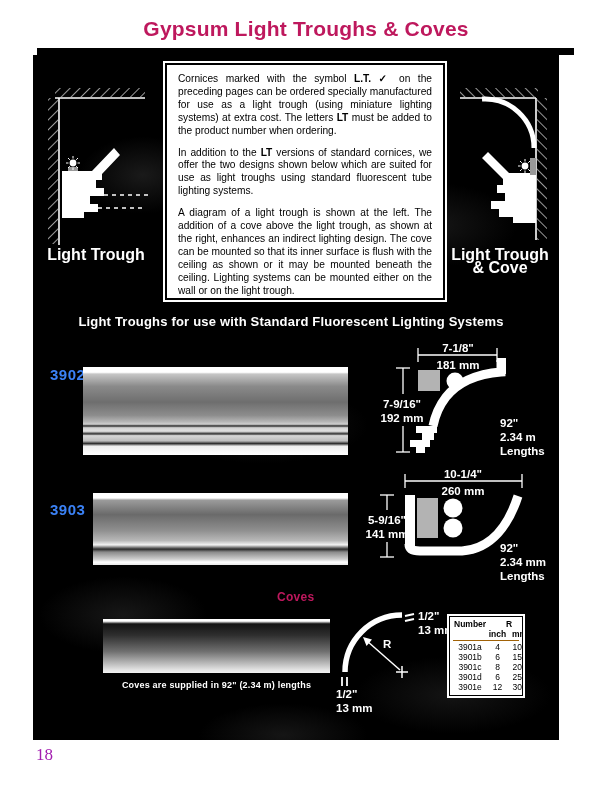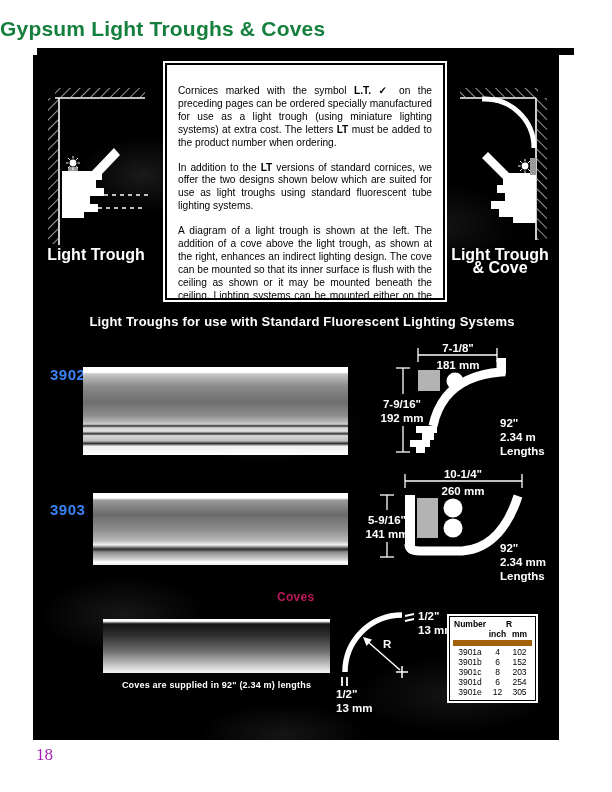--- a/index.html
+++ b/index.html
@@ -2,47 +2,47 @@
 <html><head>
 <meta charset="utf-8">
 <style>
   html,body{margin:0;padding:0;background:#888;}
   .page{
     position:relative;width:612px;height:792px;background:#fff;margin:0 auto;
     font-family:"Liberation Sans",sans-serif;overflow:hidden;
   }
   .abs{position:absolute;}
   .page-title{
-    left:0;top:17px;width:612px;text-align:left;
-    font-size:21px;font-weight:bold;color:#15803d;letter-spacing:.2px;
+    left:0;top:17px;width:612px;text-align:center;
+    font-size:21px;font-weight:bold;color:#be185d;letter-spacing:.2px;
   }
   .title-rule{left:37px;top:48px;width:537px;height:7px;background:#000;}
   .content{
     left:33px;top:55px;width:526px;height:685px;
     background:
       radial-gradient(ellipse 90px 55px at 110px 120px,#1a1a1a 0%,rgba(0,0,0,0) 70%),
       radial-gradient(ellipse 120px 60px at 400px 170px,#161616 0%,rgba(0,0,0,0) 70%),
       radial-gradient(ellipse 150px 55px at 230px 370px,#151515 0%,rgba(0,0,0,0) 70%),
       radial-gradient(ellipse 120px 55px at 90px 560px,#171717 0%,rgba(0,0,0,0) 70%),
       radial-gradient(ellipse 140px 55px at 420px 640px,#141414 0%,rgba(0,0,0,0) 70%),
       radial-gradient(ellipse 120px 45px at 250px 680px,#151515 0%,rgba(0,0,0,0) 70%),
       #000;
   }
   .intro-box{
     left:165px;top:63px;width:280px;height:237px;box-sizing:border-box;
     background:#fff;border:2px solid #000;outline:2px solid #fff;
     padding:8px 11px;color:#000;
   }
-  .intro-box p{margin:12px 0 9px 0;font-size:10.2px;line-height:12.9px;text-align:justify;}
+  .intro-box p{margin:0 0 9px 0;font-size:10.2px;line-height:12.9px;text-align:justify;}
   .intro-box b{font-weight:bold;}
   .diagram-caption{
     text-align:center;color:#fff;font-weight:bold;font-size:16px;line-height:13px;
   }
   .section-header{
-    left:39px;top:314px;width:526px;text-align:center;color:#fff;
+    left:28px;top:314px;width:526px;text-align:center;color:#fff;
     font-weight:bold;font-size:13px;letter-spacing:.2px;
   }
   .product-label{color:#3b82f6;font-weight:bold;font-size:15px;letter-spacing:.5px;}
   .moulding-3902{
     background:linear-gradient(to bottom,
       #ffffff 0%,#ffffff 6%,#c6c6c6 8%,#8a8a8a 22%,#6e6e6e 40%,#8d8d8d 55%,
       #b5b5b5 62%,#cfcfcf 65%,#2a2a2a 67%,#d2d2d2 69%,#e2e2e2 73%,#303030 76%,
       #d8d8d8 78%,#bdbdbd 84%,#2e2e2e 87%,#efefef 90%,#ffffff 100%);
   }
   .moulding-3903{
@@ -55,29 +55,29 @@
       #ffffff 0%,#ffffff 4%,#141414 9%,#2e2e2e 30%,#6f6f6f 60%,#b9b9b9 82%,
       #e6e6e6 95%,#f2f2f2 100%);
   }
   .coves-heading{color:#be185d;font-weight:bold;font-size:12px;letter-spacing:.3px;}
   .cove-caption{
     text-align:center;color:#fff;font-weight:bold;font-size:9px;letter-spacing:.2px;
   }
   svg text{fill:#fff;font-family:"Liberation Sans",sans-serif;font-weight:bold;font-size:11.5px;}
   svg .dim{stroke:#fff;stroke-width:1.3;fill:none;}
   .rtable{
-    left:449px;top:616px;width:87px;box-sizing:border-box;background:#fff;
+    left:449px;top:616px;width:74px;box-sizing:border-box;background:#fff;
     border:1px solid #000;outline:2px solid #fff;padding:2px 3px 3px 3px;
     font-size:8.5px;color:#000;
   }
   .rt-grid{display:grid;grid-template-columns:34px 21px 23px;}
   .rt-grid span{text-align:center;line-height:10px;}
   .rt-head{font-weight:bold;}
   .rt-head .c1{text-align:left;padding-left:1px;}
-  .rt-sub{font-weight:bold;border-bottom:6px solid #a16207;padding-bottom:1px;margin-bottom:1px;}
+  .rt-sub{font-weight:bold;border-bottom:1px solid #a16207;padding-bottom:1px;margin-bottom:1px;}
   .rt-row{font-weight:normal;}
   .footer-page-num{left:36px;top:745px;font-family:"Liberation Serif",serif;font-size:17px;color:#a21caf;}
   .footer-guide{right:34px;top:749px;font-family:"Liberation Serif",serif;font-size:13.5px;color:#000;}
 </style>
 </head>
 <body>
 
 <div class="page">
 
   <div class="abs page-title">Gypsum Light Troughs &amp; Coves</div>

